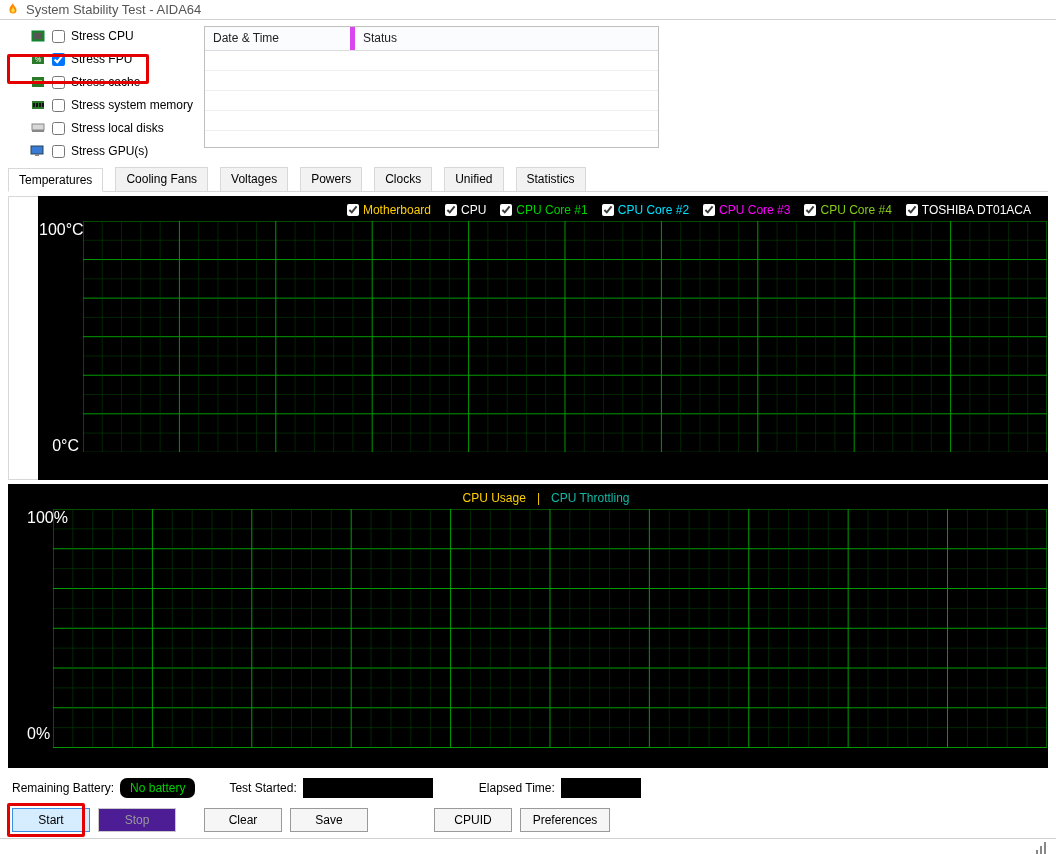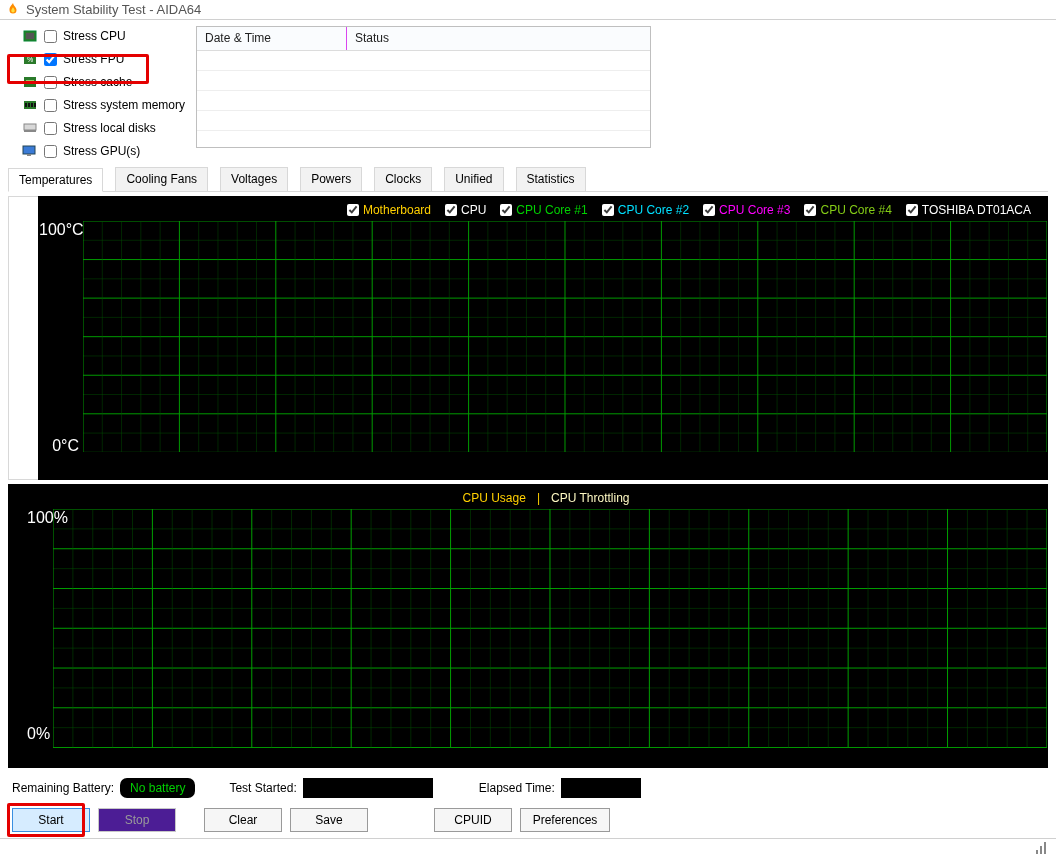--- a/index.html
+++ b/index.html
@@ -5,30 +5,30 @@
   * { box-sizing: border-box; margin: 0; padding: 0; }
   html, body { width: 1056px; height: 854px; font-family: "Segoe UI", Tahoma, sans-serif; font-size: 12px; background: #fff; color: #000; overflow: hidden; }
   .window { width: 100%; height: 100%; display: flex; flex-direction: column; }
 
   
   .titlebar { height: 22px; display: flex; padding: 2px 6px; gap: 6px; border-bottom: 1px solid #d0d0d0; }
   .titlebar .flame { width: 14px; height: 14px; display: inline-flex; align-items: center; justify-content: center; }
   .titlebar .title { color: #555; font-size: 13px; }
 
   
-  .upper { display: flex; gap: 10px; padding: 6px 16px; }
+  .upper { display: flex; gap: 10px; padding: 6px 24px; }
   .stress-list { width: 170px; display: flex; flex-direction: column; gap: 3px; padding-left: 6px; }
   .stress-item { display: flex; align-items: center; gap: 6px; height: 20px; position: relative; }
   .stress-item .hw-icon { width: 16px; height: 14px; display: inline-flex; align-items: center; justify-content: center; }
   .stress-item input[type=checkbox] { width: 13px; height: 13px; }
   .highlight-red { position: absolute; border: 3px solid #e40000; border-radius: 2px; pointer-events: none; }
 
   .log-table { border: 1px solid #bfbfbf; width: 455px; height: 122px; background: #fff; }
   .log-head { display: flex; border-bottom: 1px solid #dcdcdc; background: #fafcfe; height: 24px; }
-  .log-col { padding: 4px 8px; border-right: 1px solid #d946ef; font-size: 12px; color: #222; }
+  .log-col { padding: 4px 8px; border-right: 5px solid #d946ef; font-size: 12px; color: #222; }
   .log-col.dt { width: 150px; }
   .log-col.st { flex: 1; border-right: none; }
   .log-body { height: 98px; }
   .log-body .row { height: 20px; border-bottom: 1px solid #eee; }
 
   
   .tabs-wrap { padding: 0 8px; margin-top: 0; }
   .tabs { display: flex; border-bottom: 1px solid #d8d8d8; }
   .tab { padding: 4px 10px; border: 1px solid #d8d8d8; border-bottom: none; background: #f2f2f2; margin-right: 12px; font-size: 12px; cursor: pointer; }
   .tab.active { background: #fff; border-bottom: 1px solid #fff; position: relative; top: 1px; }
@@ -287,21 +287,21 @@
           <span>100%</span>
           <span>0%</span>
         </div>
         <div class="plot">
           <div class="legend center" id="legend2">
               <span class="item">
                 <span style="color:#ffd000">CPU Usage</span>
               </span>
               <span style="color: rgb(255, 208, 0);"> | </span>
               <span class="item">
-                <span style="color:#fef9c3">CPU Throttling</span>
+                <span style="color:#14b8a6">CPU Throttling</span>
               </span>
             </div>
           <svg class="grid-svg" id="grid2" preserveAspectRatio="none" viewBox="0 0 1000 240">
               <line x1="0" y1="0" x2="1000" y2="0" stroke="#00a000" stroke-width="1"></line>
               <line x1="0" y1="20" x2="1000" y2="20" stroke="#005000" stroke-width="0.5"></line>
               <line x1="0" y1="40" x2="1000" y2="40" stroke="#00a000" stroke-width="1"></line>
               <line x1="0" y1="60" x2="1000" y2="60" stroke="#005000" stroke-width="0.5"></line>
               <line x1="0" y1="80" x2="1000" y2="80" stroke="#00a000" stroke-width="1"></line>
               <line x1="0" y1="100" x2="1000" y2="100" stroke="#005000" stroke-width="0.5"></line>
               <line x1="0" y1="120" x2="1000" y2="120" stroke="#00a000" stroke-width="1"></line>

